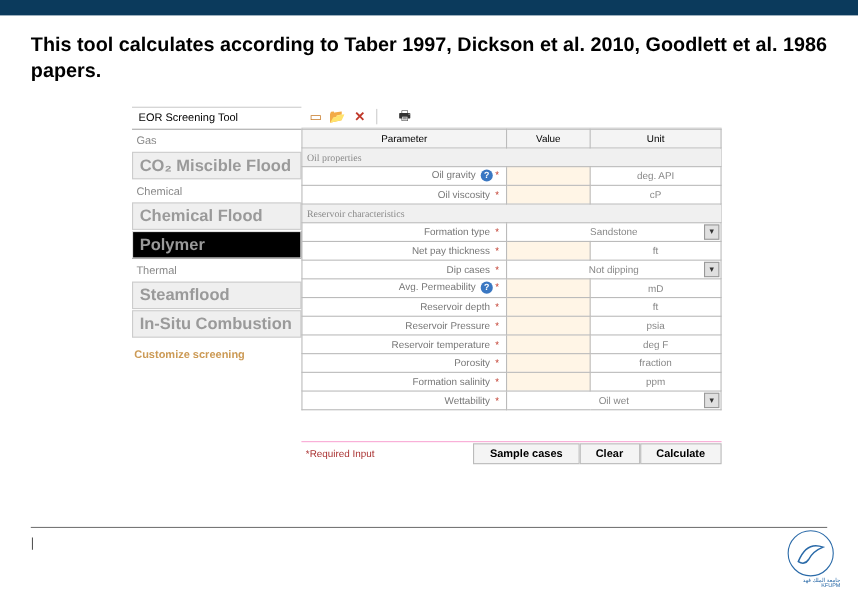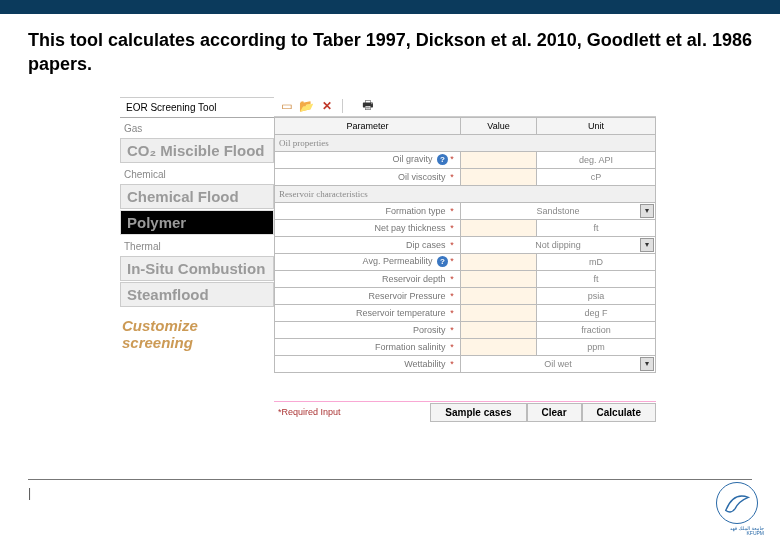--- a/index.html
+++ b/index.html
@@ -52,25 +52,24 @@
     cursor: pointer;
   }
   .sb-item.plain {
     background: #000000;
     border: 1px solid #e0e0e0;
   }
   .sb-customize {
     margin-top: 6px;
     color: #cc9a55;
     font-weight: bold;
-    font-size: 15px;
+    font-size: 10px;
     padding: 4px 2px;
     filter: blur(0.45px);
     cursor: pointer;
-    font-style: italic;
   }
 
   
   .main { flex: 1; position: relative; }
   .toolbar {
     height: 20px;
     display: flex;
     align-items: center;
     gap: 6px;
     padding: 2px 6px;
@@ -211,22 +210,22 @@
     <div class="sb-header">EOR Screening Tool</div>
 
     <div class="sb-group-label">Gas</div>
     <div class="sb-item">CO₂ Miscible Flood</div>
 
     <div class="sb-group-label">Chemical</div>
     <div class="sb-item">Chemical Flood</div>
     <div class="sb-item plain">Polymer</div>
 
     <div class="sb-group-label">Thermal</div>
+    <div class="sb-item">Steamflood</div>
     <div class="sb-item">In-Situ Combustion</div>
-    <div class="sb-item">Steamflood</div>
 
     <div class="sb-customize">Customize screening</div>
   </div>
 
   <div class="main">
     <div class="toolbar">
       <span class="tb-btn ic-new">▭</span>
       <span class="tb-btn ic-open">📂</span>
       <span class="tb-btn ic-del">✕</span>
       <span class="tb-sep"></span>

